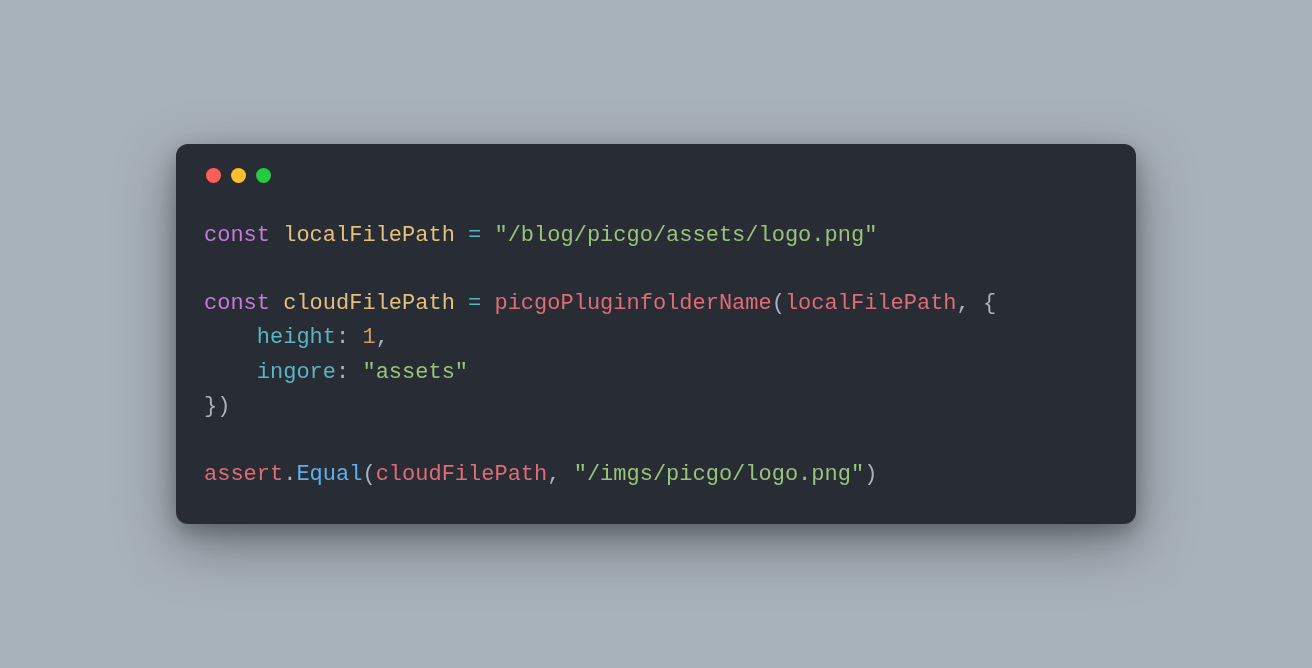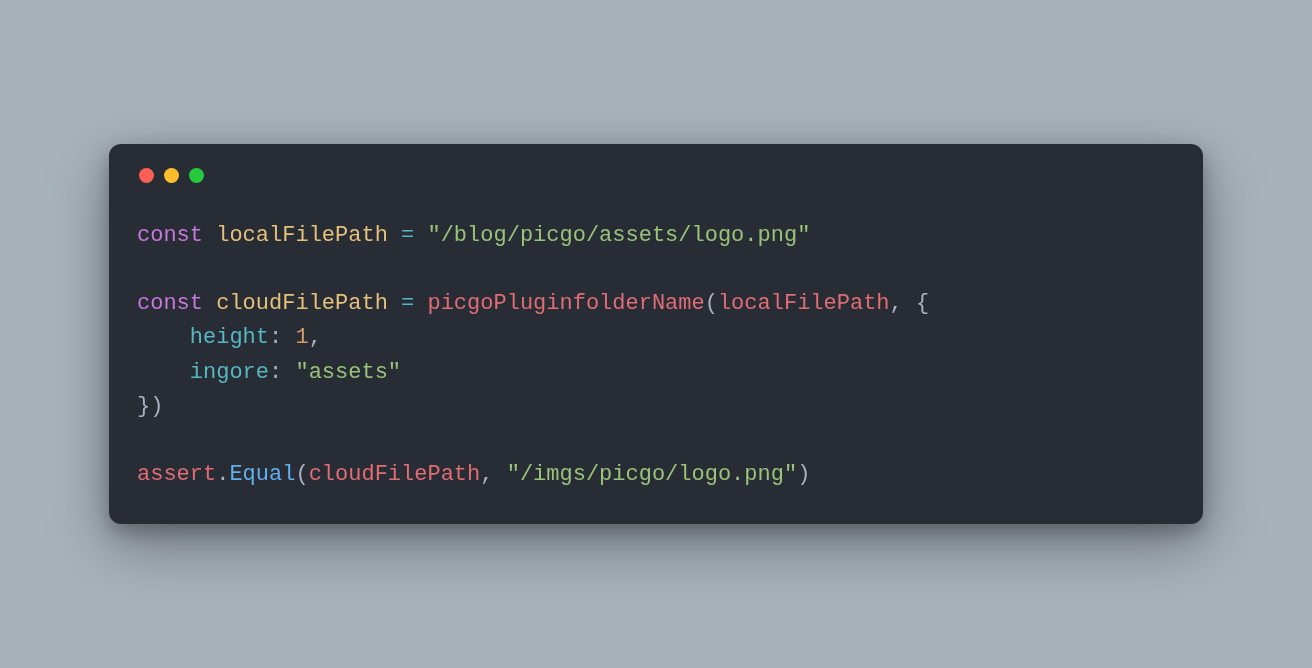--- a/index.html
+++ b/index.html
@@ -5,21 +5,21 @@
   * { margin: 0; padding: 0; box-sizing: border-box; }
   html, body { width: 1312px; height: 668px; }
   body {
     background: #a8b2bb;
     display: flex;
     align-items: center;
     justify-content: center;
     font-family: ui-monospace, "SF Mono", "Menlo", "Consolas", "Liberation Mono", monospace;
   }
   .window {
-    width: 1094px;
+    width: 960px;
     background: #282c34;
     border-radius: 12px;
     box-shadow: 0 20px 60px rgba(0,0,0,0.35), 0 8px 20px rgba(0,0,0,0.25);
     padding: 24px 28px 32px 28px;
   }
   .titlebar {
     display: flex;
     gap: 10px;
     align-items: center;
     margin-bottom: 36px;

